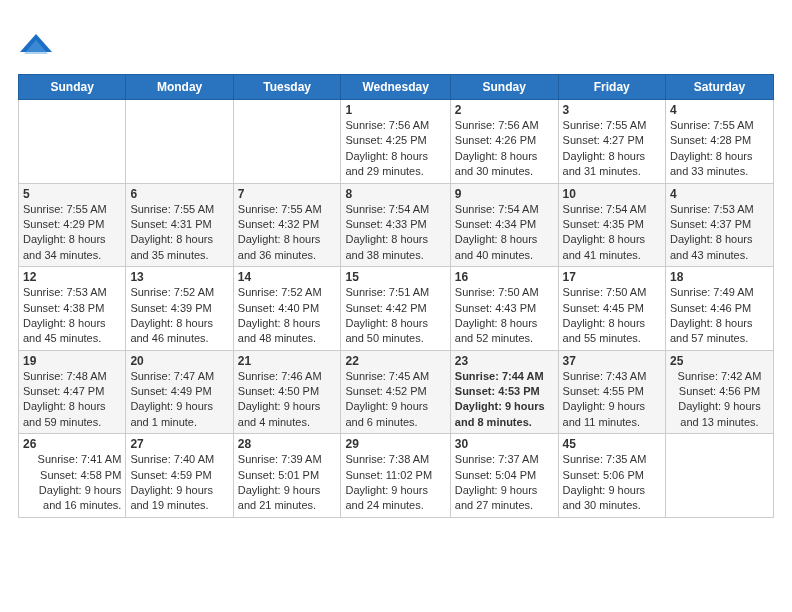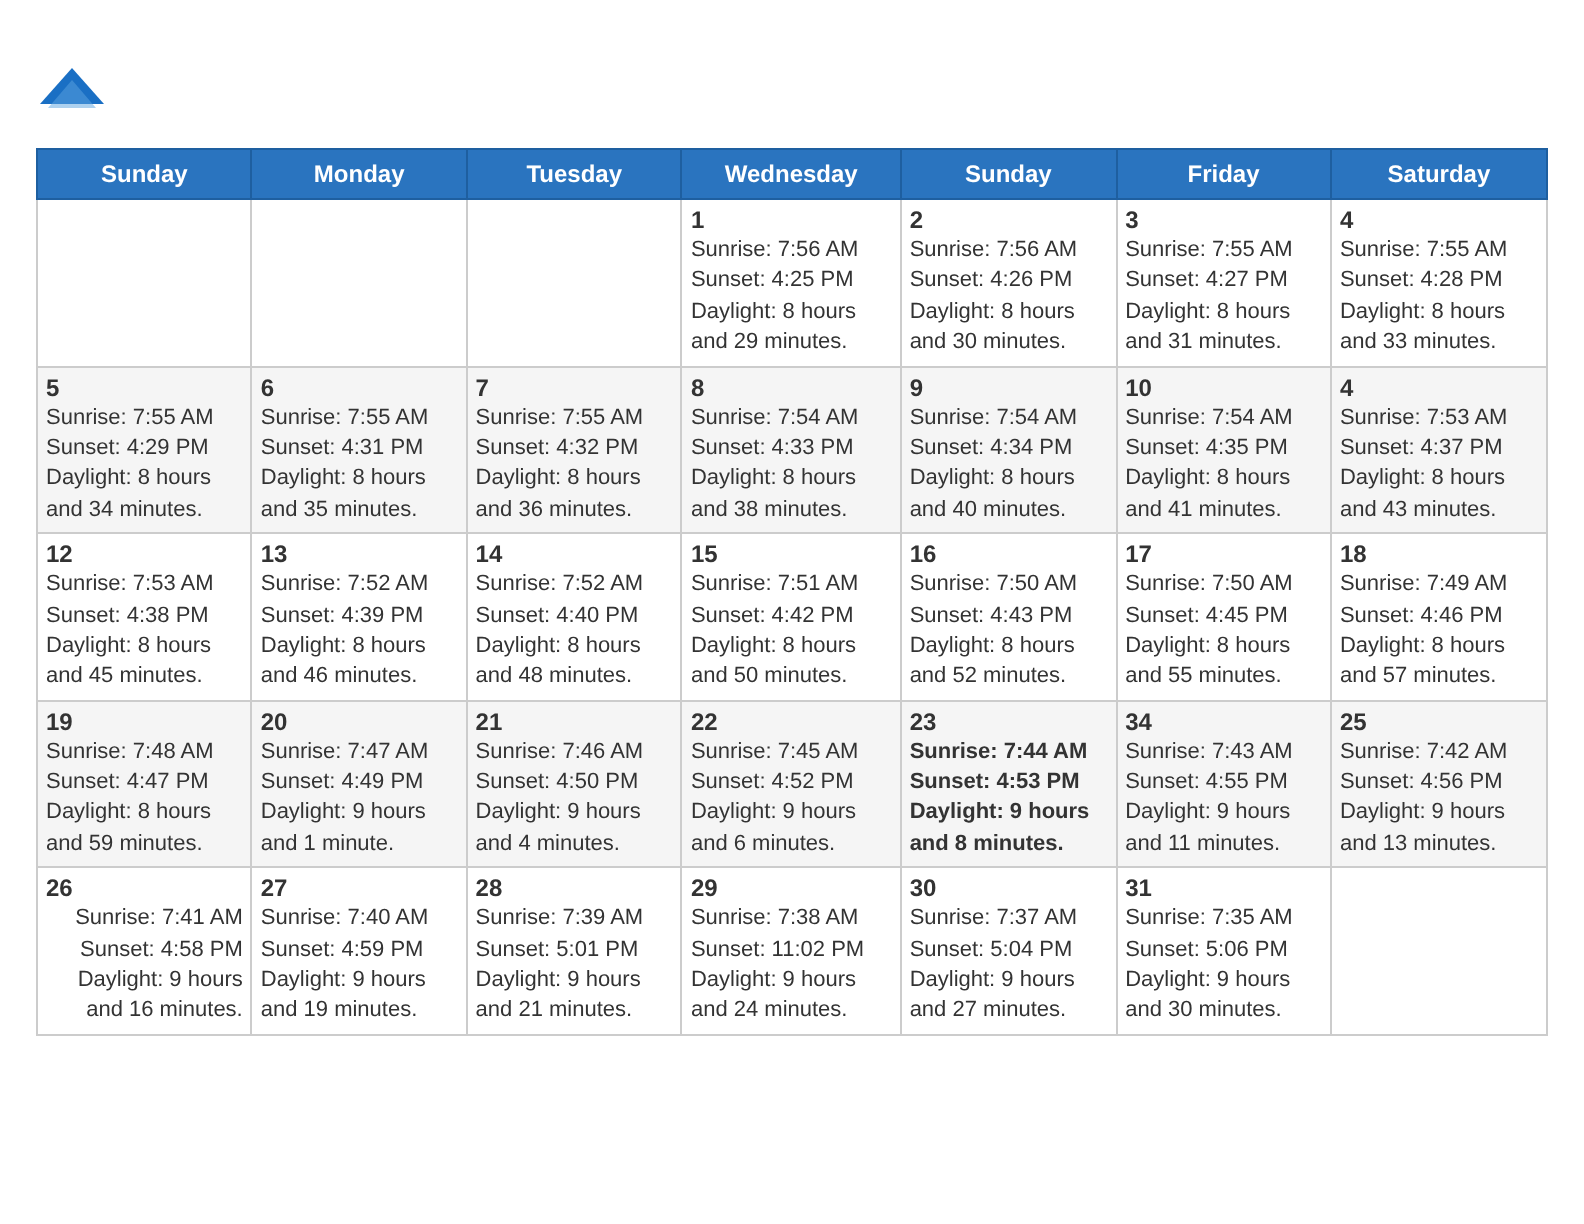--- a/index.html
+++ b/index.html
@@ -298,29 +298,29 @@
 and 6 minutes.</div>
           </td>
           <td>
             <span class="day-number">23</span>
             <div class="day-info" style="white-space: pre-line; font-weight: bold;">Sunrise: 7:44 AM
 Sunset: 4:53 PM
 Daylight: 9 hours
 and 8 minutes.</div>
           </td>
           <td>
-            <span class="day-number">34</span>
+            <span class="day-number">37</span>
             <div class="day-info" style="white-space: pre-line;">Sunrise: 7:43 AM
 Sunset: 4:55 PM
 Daylight: 9 hours
 and 11 minutes.</div>
           </td>
           <td>
             <span class="day-number">25</span>
-            <div class="day-info" style="white-space: pre-line;">Sunrise: 7:42 AM
+            <div class="day-info" style="white-space: pre-line; text-align: center;">Sunrise: 7:42 AM
 Sunset: 4:56 PM
 Daylight: 9 hours
 and 13 minutes.</div>
           </td>
         </tr>
         <tr>
           <td>
             <span class="day-number">26</span>
             <div class="day-info" style="white-space: pre-line; text-align: right;">Sunrise: 7:41 AM
 Sunset: 4:58 PM
@@ -349,21 +349,21 @@
 and 24 minutes.</div>
           </td>
           <td>
             <span class="day-number">30</span>
             <div class="day-info" style="white-space: pre-line;">Sunrise: 7:37 AM
 Sunset: 5:04 PM
 Daylight: 9 hours
 and 27 minutes.</div>
           </td>
           <td>
-            <span class="day-number">31</span>
+            <span class="day-number">45</span>
             <div class="day-info" style="white-space: pre-line;">Sunrise: 7:35 AM
 Sunset: 5:06 PM
 Daylight: 9 hours
 and 30 minutes.</div>
           </td>
           <td class="empty-cell"></td>
         </tr>
       </tbody>
   </table>
 </div>

